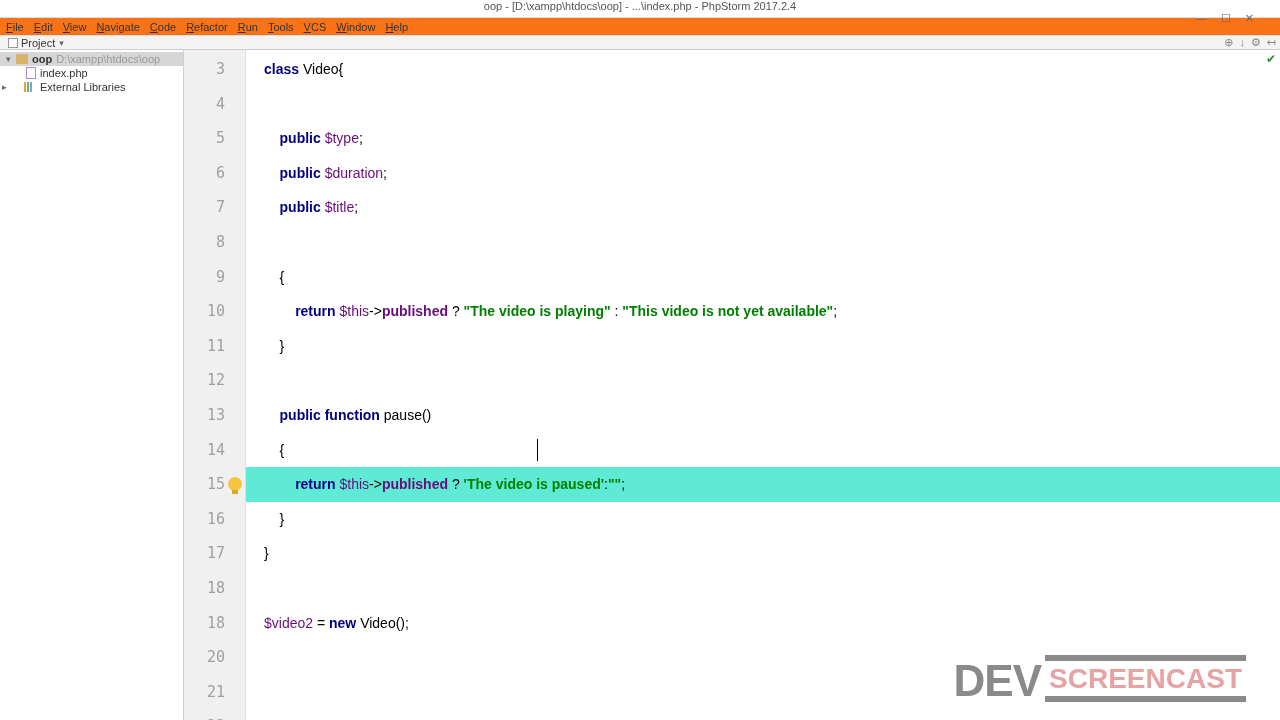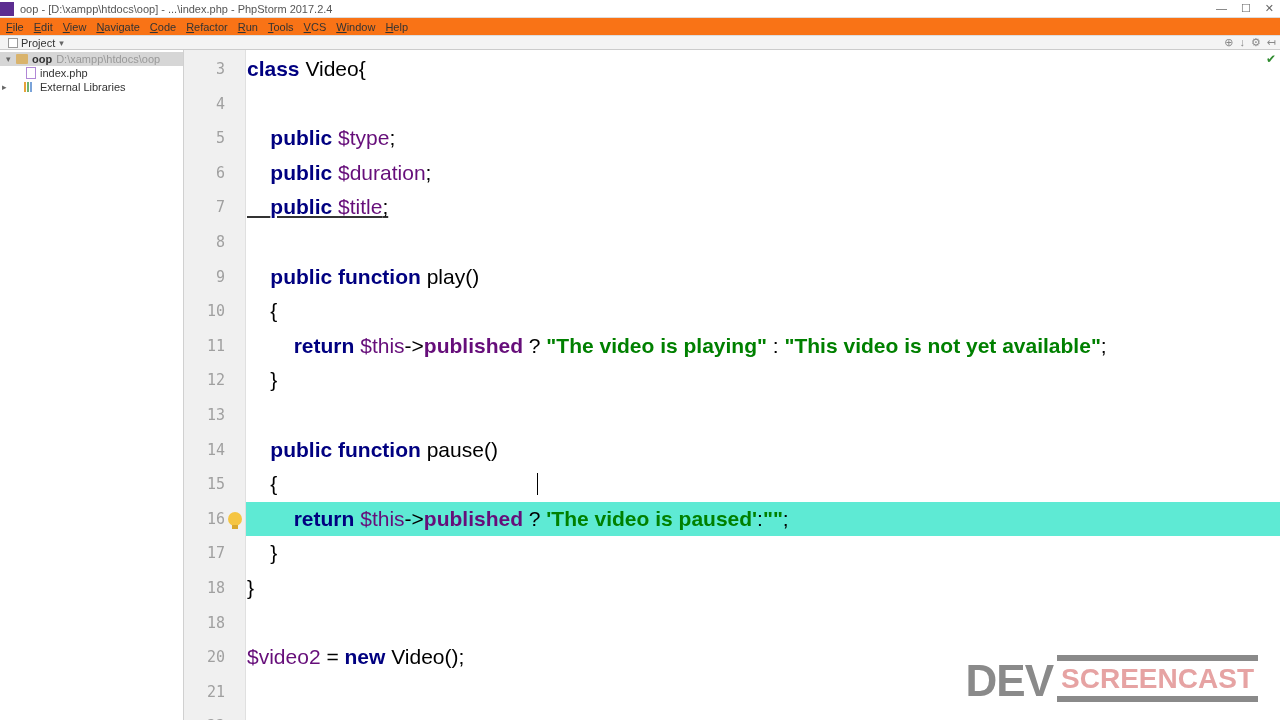--- a/index.html
+++ b/index.html
@@ -1,17 +1,17 @@
 <!DOCTYPE html>
 <html><head>
 <meta charset="utf-8">
 <style>
 * { margin:0; padding:0; box-sizing:border-box; font-family:"Segoe UI",Tahoma,sans-serif; }
 body { width:1280px; height:720px; background:#f2f2f2; overflow:hidden; font-size:12px; color:#333; }
-.titlebar { height:18px; background:#fff; display:flex; align-items:center; padding:0 0; border-bottom:1px solid #ddd; }
+.titlebar { height:18px; background:#fff; display:flex; align-items:center; padding:0 20px; border-bottom:1px solid #ddd;flex-direction:column; }
 .titlebar .app-icon { width:14px; height:14px; background:#5c2d91; margin-right:6px; }
 .titlebar .title { font-size:11px; color:#555; }
 .titlebar .win-controls { margin-left:auto; display:flex; gap:14px; padding-right:6px; color:#666; font-size:11px; }
 .menubar { height:18px; background:#f97316; display:flex; align-items:center; padding:0 6px; border-bottom:1px solid #ddd; }
 .menubar span { margin-right:10px; font-size:11px; color:#333; }
 .menubar span u { text-decoration:underline; }
 .toolbar { height:14px; background:#f4f4f4; display:flex; align-items:center; padding:0 4px; border-bottom:1px solid #ccc; }
 .toolbar .proj-btn { display:flex; align-items:center; font-size:11px; padding:0 4px; }
 .toolbar .proj-icon { display:inline-block; width:10px; height:10px; border:1px solid #999; background:#fff; margin-right:3px; }
 .toolbar .arrow-down { font-size:9px; margin-left:4px; color:#666; }
@@ -26,35 +26,35 @@
 .tree-row .file-icon { width:10px; height:12px; background:#fff; border:1px solid #b087d6; margin-right:4px; margin-left:20px; }
 .tree-row .lib-icon { width:12px; height:10px; margin-right:4px; margin-left:12px; display:flex; gap:1px; }
 .tree-row .lib-icon i { width:2px; height:10px; background:#e8a23a; }
 .tree-row .lib-icon i:nth-child(2){ background:#6fb36f;}
 .tree-row .lib-icon i:nth-child(3){ background:#7aa3d9;}
 .tree-row .path { color:#999; margin-left:4px; }
 .editor { flex:1; display:flex; background:#fff; position:relative; }
 .gutter { width:62px; background:#f0f0f0; border-right:1px solid #e0e0e0; padding-top:2px; position:relative; }
 .line-num { height:34.6px; text-align:right; padding-right:20px; color:#a0a0a0; font-family:"Consolas",monospace; font-size:15px; line-height:34.6px; }
 .code-area { flex:1; padding-top:2px; position:relative; }
-.code-line { height:34.6px; line-height:34.6px; font-family:"Consolas",monospace; font-size:21px; white-space:pre; padding-left:1px; }
+.code-line { height:34.6px; line-height:34.6px; font-family:"Consolas",monospace; font-size:14px; white-space:pre; padding-left:18px; }
 .code-line.highlighted { background:#5eead4; }
 .kw { color:#000080; font-weight:bold; }
 .fn { color:#000080; font-weight:bold; }
 .var { color:#660e7a; }
 .prop { color:#660e7a; font-weight:bold; }
 .lit { color:#000080; font-weight:bold; }
 .str { color:#008000; font-weight:bold; }
 .cls { color:#000; }
 .punc { color:#000; }
 .bulb { position:absolute; left:-18px; width:14px; height:14px; background:#f5c542; border-radius:50%; top:10px; }
 .bulb::after{ content:""; position:absolute; bottom:-3px; left:4px; width:6px; height:4px; background:#d9a82e; }
 .cursor { display:inline-block; width:1px; height:22px; background:#000; vertical-align:middle; margin-left:1px; }
 .green-check { position:absolute; right:4px; top:2px; color:#2e8b2e; font-size:12px; }
-.watermark { position:absolute; right:22px; bottom:14px; font-family:Arial,sans-serif; font-weight:900; pointer-events:none; }
+.watermark { position:absolute; right:34px; bottom:14px; font-family:Arial,sans-serif; font-weight:900; pointer-events:none; }
 .watermark .dev { font-size:44px; color:#8a8a8a; letter-spacing:-1px; }
 .watermark .sc { font-size:28px; color:#e6a3a3; border-top:6px solid #8a8a8a; border-bottom:6px solid #8a8a8a; padding:2px 4px; margin-left:4px; letter-spacing:0px; vertical-align:8px; }
 </style>
 </head>
 <body>
 
 <div class="titlebar">
   <div class="app-icon"></div>
   <div class="title">oop - [D:\xampp\htdocs\oop] - ...\index.php - PhpStorm 2017.2.4</div>
   <div class="win-controls">
@@ -139,23 +139,22 @@
         <div class="line-num">18</div>
         <div class="line-num">20</div>
         <div class="line-num">21</div>
         <div class="line-num">22</div>
       </div>
     <div class="code-area" id="code">
         <div class="code-line" style="position: relative;"><span class="kw">class </span><span class="cls">Video</span><span class="punc">{</span></div>
         <div class="code-line" style="position: relative;"></div>
         <div class="code-line" style="position: relative;"><span>    </span><span class="kw">public </span><span class="var">$type</span><span class="punc">;</span></div>
         <div class="code-line" style="position: relative;"><span>    </span><span class="kw">public </span><span class="var">$duration</span><span class="punc">;</span></div>
-        <div class="code-line" style="position: relative; text-decoration: underline;"><span>    </span><span class="kw">public </span><span class="var">$title</span><span class="punc">;</span></div>
+        <div class="code-line" style="position: relative;"><span>    </span><span class="kw">public </span><span class="var">$title</span><span class="punc">;</span></div>
         <div class="code-line" style="position: relative;"></div>
-        <div class="code-line" style="position: relative;"><span>    </span><span class="kw">public </span><span class="fn">function </span><span class="cls">play</span><span class="punc">()</span></div>
         <div class="code-line" style="position: relative;"><span class="punc">    {</span></div>
         <div class="code-line" style="position: relative;"><span>        </span><span class="kw">return </span><span class="var">$this</span><span class="punc">-&gt;</span><span class="prop">published</span><span class="punc"> ? </span><span class="str">"The video is playing"</span><span class="punc"> : </span><span class="str">"This video is not yet available"</span><span class="punc">;</span></div>
         <div class="code-line" style="position: relative;"><span class="punc">    }</span></div>
         <div class="code-line" style="position: relative;"></div>
         <div class="code-line" style="position: relative;"><span>    </span><span class="kw">public </span><span class="fn">function </span><span class="cls">pause</span><span class="punc">()</span></div>
         <div class="code-line" style="position: relative;"><span class="punc">    {</span><span class="cursor" style="position: absolute; left: 290px; top: 6px;"></span></div>
         <div class="code-line highlighted" style="position: relative;"><div class="bulb"></div><span>        </span><span class="kw">return </span><span class="var">$this</span><span class="punc">-&gt;</span><span class="prop">published</span><span class="punc"> ? </span><span class="str">'The video is paused'</span><span class="punc">:</span><span class="str">""</span><span class="punc">;</span></div>
         <div class="code-line" style="position: relative;"><span class="punc">    }</span></div>
         <div class="code-line" style="position: relative;"><span class="punc">}</span></div>
         <div class="code-line" style="position: relative;"></div>

